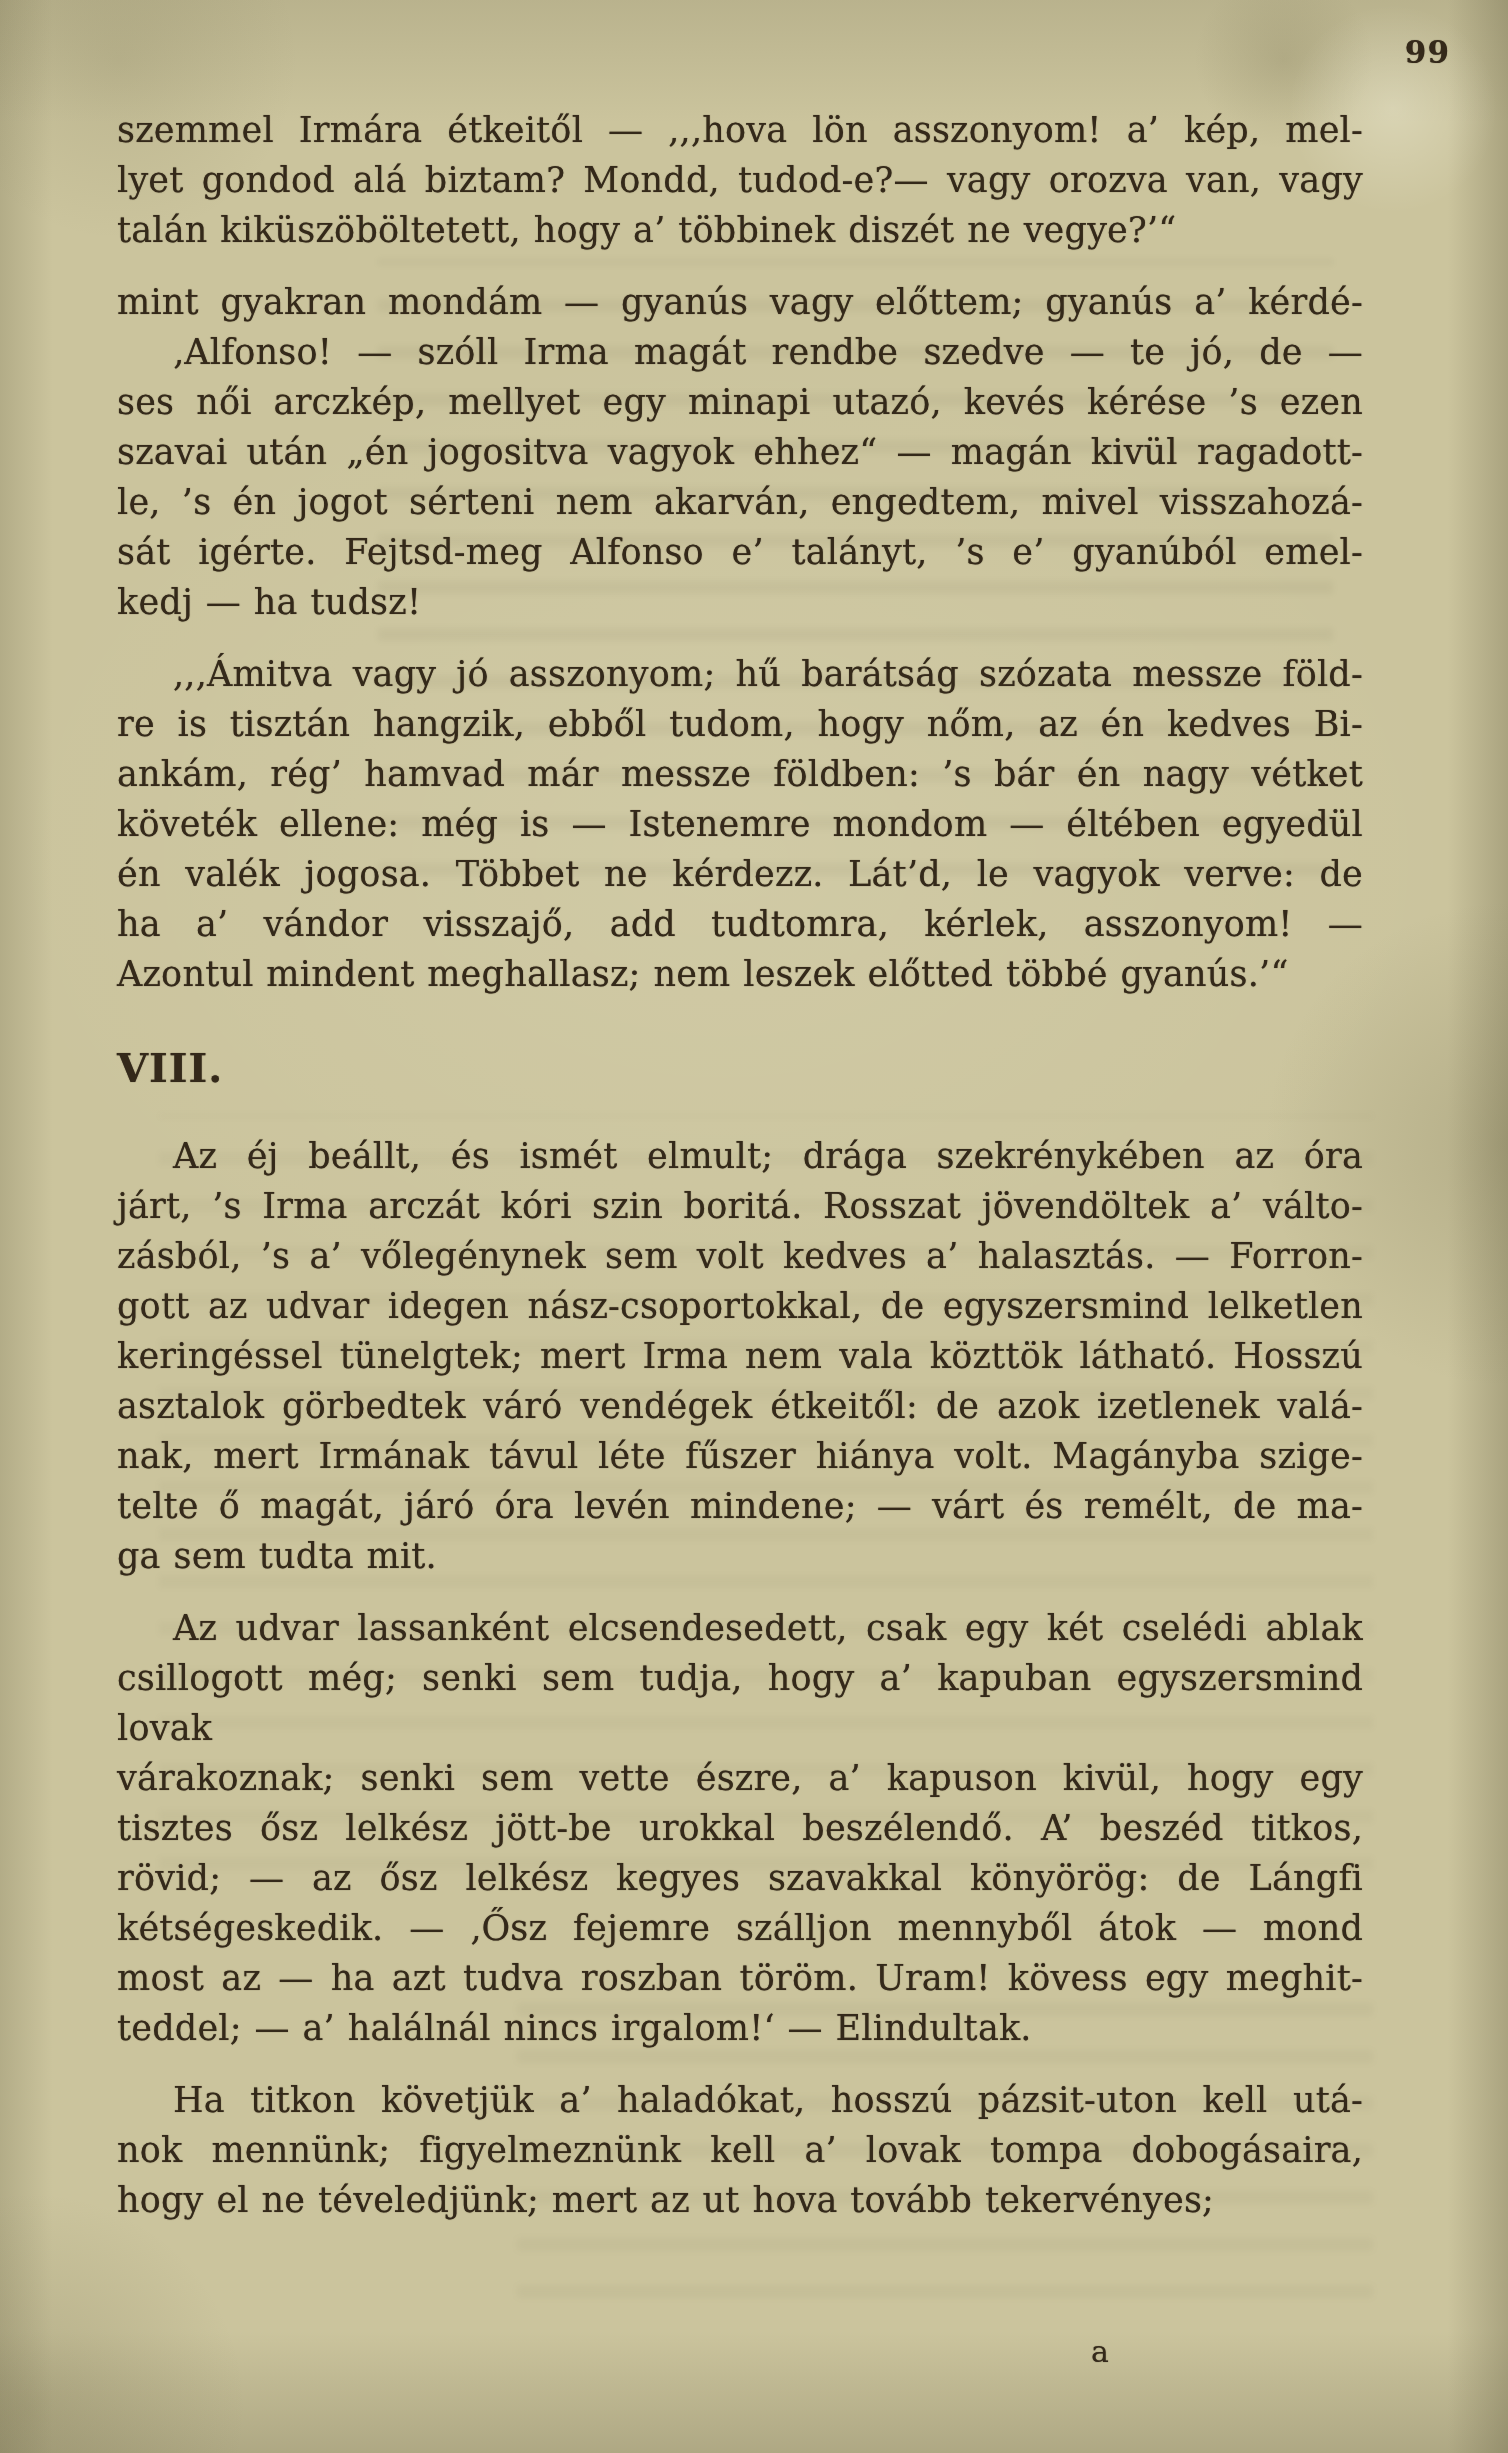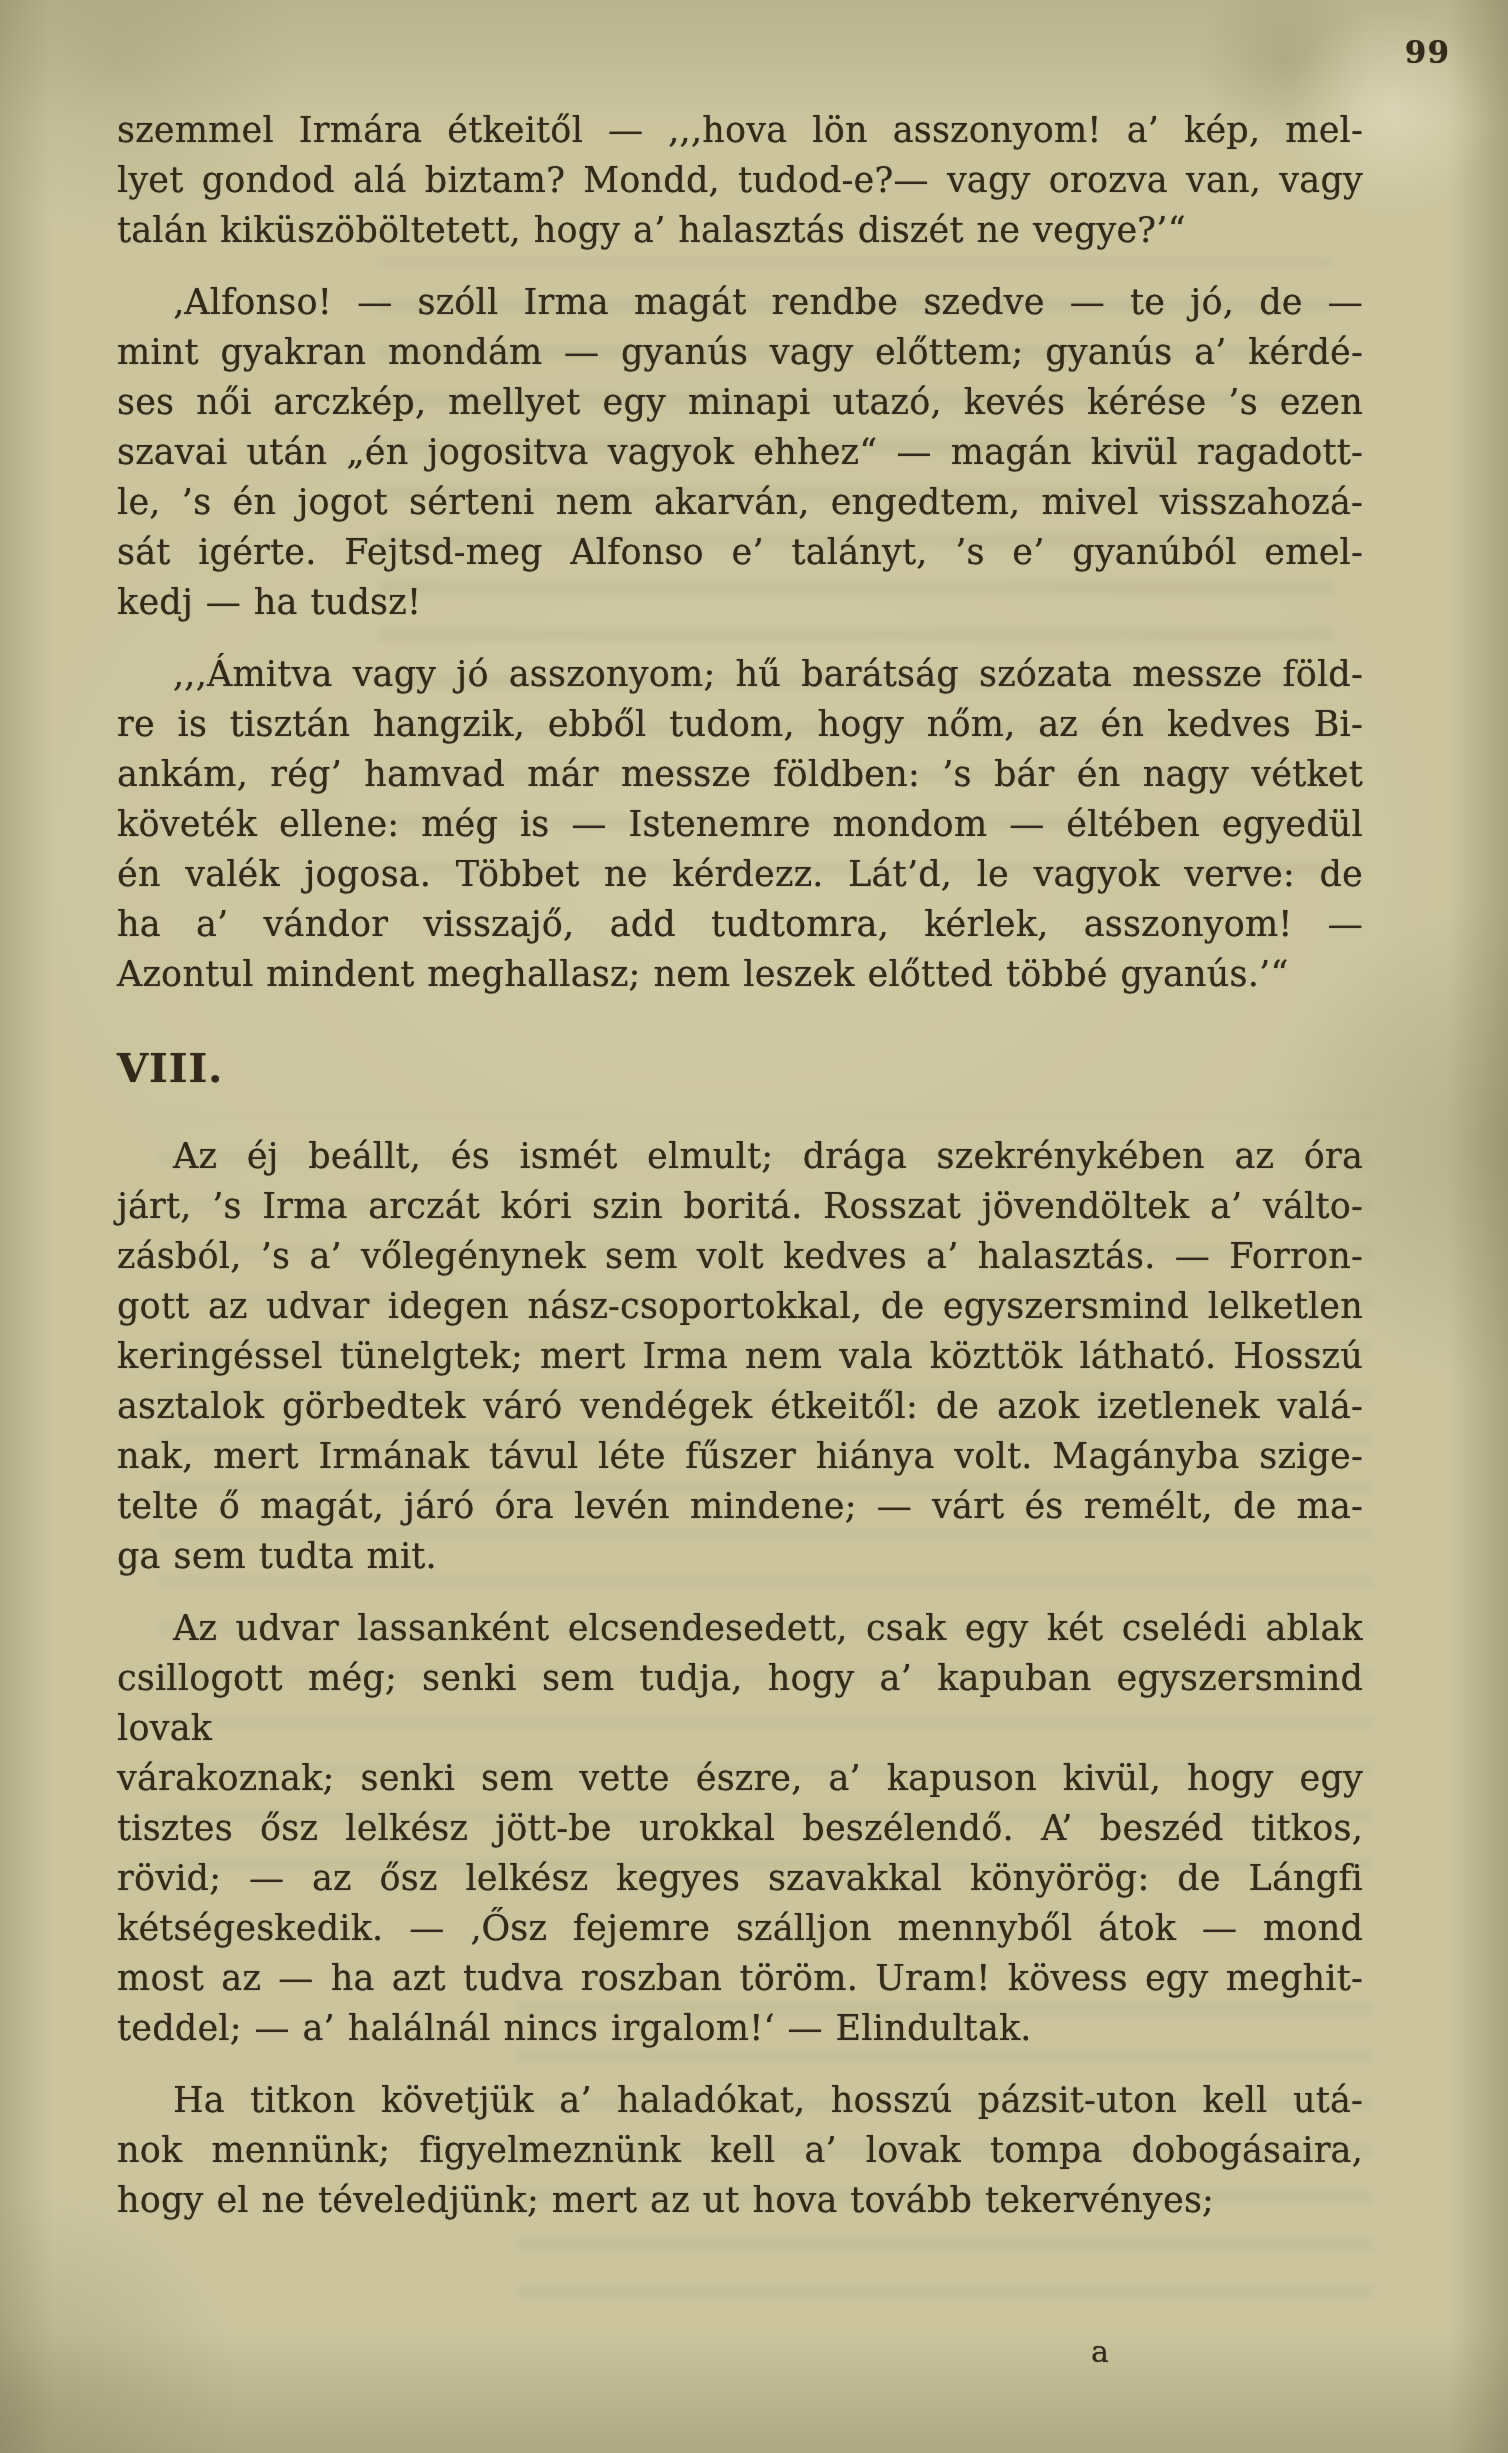--- a/index.html
+++ b/index.html
@@ -92,25 +92,25 @@
   <div class="bleed b1"></div>
   <div class="bleed b2"></div>
   <div class="bleed b3"></div>
 
   <div class="page-number">99</div>
 
   <main class="text-block">
       <div class="paragraph">
         <div class="line">szemmel Irmára étkeitől — ,,,hova lön asszonyom! a’ kép, mel-</div>
         <div class="line">lyet gondod alá biztam? Mondd, tudod-e?— vagy orozva van, vagy</div>
-        <div class="line lastline">talán kiküszöböltetett, hogy a’ halasztás diszét ne vegye?’“</div>
+        <div class="line lastline">talán kiküszöböltetett, hogy a’ többinek diszét ne vegye?’“</div>
       </div>
       <div class="paragraph">
+        <div class="line">mint gyakran mondám — gyanús vagy előttem; gyanús a’ kérdé-</div>
         <div class="line firstline">‚Alfonso! — szóll Irma magát rendbe szedve — te jó, de —</div>
-        <div class="line">mint gyakran mondám — gyanús vagy előttem; gyanús a’ kérdé-</div>
         <div class="line">ses női arczkép, mellyet egy minapi utazó, kevés kérése ’s ezen</div>
         <div class="line">szavai után „én jogositva vagyok ehhez“ — magán kivül ragadott-</div>
         <div class="line">le, ’s én jogot sérteni nem akarván, engedtem, mivel visszahozá-</div>
         <div class="line">sát igérte. Fejtsd-meg Alfonso e’ talányt, ’s e’ gyanúból emel-</div>
         <div class="line lastline">kedj — ha tudsz!</div>
       </div>
       <div class="paragraph">
         <div class="line firstline">,,,Ámitva vagy jó asszonyom; hű barátság szózata messze föld-</div>
         <div class="line">re is tisztán hangzik, ebből tudom, hogy nőm, az én kedves Bi-</div>
         <div class="line">ankám, rég’ hamvad már messze földben: ’s bár én nagy vétket</div>

